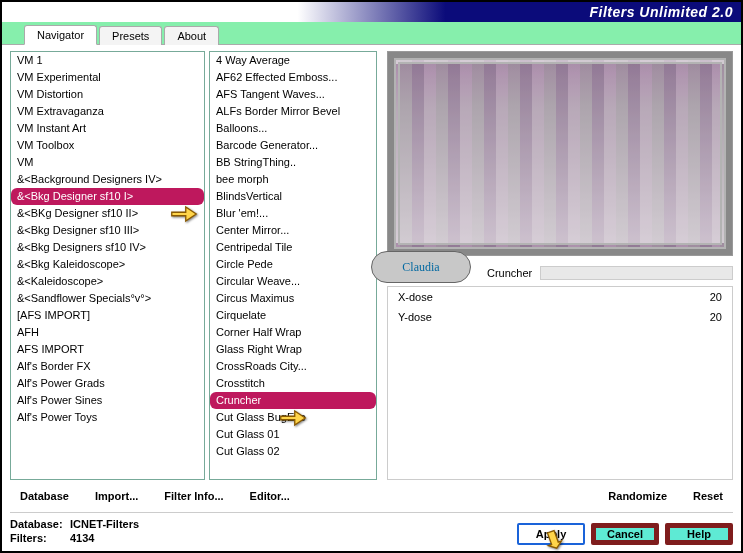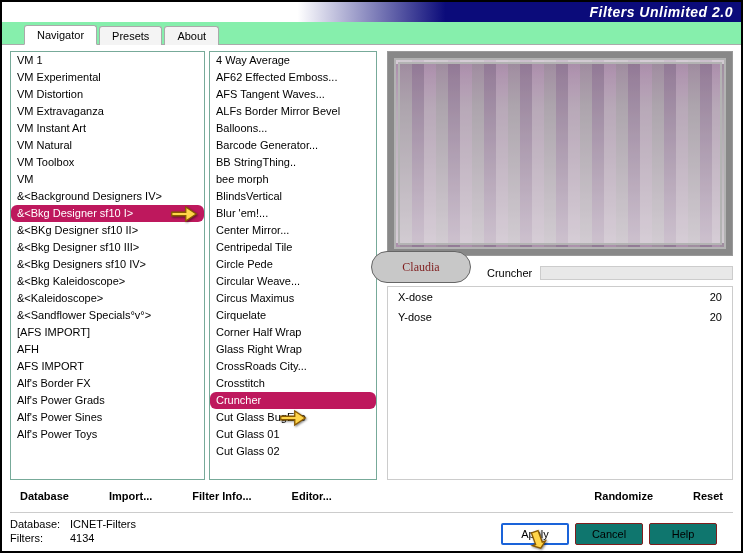--- a/index.html
+++ b/index.html
@@ -15,36 +15,36 @@
   .listbox { flex: 1; border: 1px solid #7a9; background: #fff; overflow-y: scroll; overflow-x: hidden; }
   .listbox::-webkit-scrollbar { width: 16px; }
   .listbox::-webkit-scrollbar-track { background: #f0f0f0; border-left: 1px solid #ccc; }
   .listbox::-webkit-scrollbar-thumb { background: #d4d4d4; border: 1px solid #aaa; }
   .listbox::-webkit-scrollbar-button { background: #e8e8e8; border: 1px solid #aaa; height: 16px; }
   .item { padding: 1px 6px; white-space: nowrap; cursor: pointer; line-height: 15px; }
   .item.sel { background: #be185d; color: #fff; border-radius: 6px; }
   .rightpane { flex: 1; display: flex; flex-direction: column; padding-left: 6px; min-width: 0; }
   .preview { height: 205px; background: #888; border: 1px solid #999; position: relative; overflow: hidden; margin-bottom: 6px; }
   .preview-inner { position: absolute; inset: 6px; background: repeating-linear-gradient(90deg, #aaa 0 12px, #9a8f9e 12px 24px, #b8aeb8 24px 36px), linear-gradient(#7a6a7a, #cfc4cf); background-blend-mode: overlay; opacity: 0.85; border: 6px double #bbb; }
-  .preview-badge { position: absolute; left: -10px; top: 200px; width: 100px; height: 32px; background: #c8c8c8; border: 1px solid #666; border-radius: 16px; display: flex; align-items: center; justify-content: center; font-family: cursive; font-size: 12px; color: #7f1d1d; pointer-events: none; }
+  .preview-badge { position: absolute; left: -10px; top: 200px; width: 100px; height: 32px; background: #c8c8c8; border: 1px solid #666; border-radius: 16px; display: flex; align-items: center; justify-content: center; font-family: cursive; font-size: 12px; color: #0369a1; pointer-events: none; }
   .filtername-row { display: flex; align-items: center; padding-left: 100px; height: 22px; margin-bottom: 2px; }
   .filtername-row .bar { flex: 1; height: 14px; background: #e8e8e8; border: 1px solid #ccc; margin-left: 8px; }
   .params { border: 1px solid #ccc; flex: 1; background: #fff; }
   .param-row { display: flex; padding: 4px 10px; }
   .param-label { flex: 1; }
   .param-val { color: #000; }
-  .bottombar { display: flex; align-items: flex-end; padding: 6px 10px; gap: 24px; }
+  .bottombar { display: flex; align-items: flex-end; padding: 6px 10px; gap: 10px; }
   .linkbtn { font-weight: bold; cursor: pointer; padding: 4px 8px; }
   .spacer { flex: 1; }
   .hr { height: 1px; background: #ccc; margin: 0 8px; }
-  .statusrow { display: flex; padding: 4px 24px 6px 8px; align-items: flex-end; }
+  .statusrow { display: flex; padding: 4px 8px 6px 8px; align-items: flex-end; font-weight: bold; }
   .statusleft { font-size: 11px; line-height: 14px; }
   .statusleft .lbl { display: inline-block; width: 60px; }
   .btnrow { margin-left: auto; display: flex; gap: 6px; }
-  .btn { min-width: 68px; height: 22px; border: 1px solid #7f1d1d; background: #0f766e; display: flex; align-items: center; justify-content: center; cursor: pointer; border-radius: 2px; }
+  .btn { min-width: 68px; height: 22px; border: 5px solid #7f1d1d; background: #5eead4; display: flex; align-items: center; justify-content: center; cursor: pointer; border-radius: 2px; }
   .btn.primary { border: 2px solid #1a63d9; background: #fff; }
   .pointer { position: absolute; width: 28px; height: 22px; pointer-events: none; z-index: 50; }
   .pointer svg { width: 100%; height: 100%; filter: drop-shadow(1px 1px 1px rgba(0,0,0,0.5)); }
   .col1 { width: 195px; position: relative; }
   .col2 { width: 168px; position: relative; }
 </style>
 </head>
 <body>
 
 <div class="window">
@@ -59,21 +59,20 @@
     </div>
 
   <div class="main">
     <div class="listcol col1">
       <div class="listbox" id="catlist">
           <div class="item">VM 1</div>
           <div class="item">VM Experimental</div>
           <div class="item">VM Distortion</div>
           <div class="item">VM Extravaganza</div>
           <div class="item">VM Instant Art</div>
-          <div class="item">VM Natural</div>
           <div class="item">VM Toolbox</div>
           <div class="item">VM</div>
           <div class="item">&amp;&lt;Background Designers IV&gt;</div>
           <div class="item sel">&amp;&lt;Bkg Designer sf10 I&gt;</div>
           <div class="item">&amp;&lt;BKg Designer sf10 II&gt;</div>
           <div class="item">&amp;&lt;Bkg Designer sf10 III&gt;</div>
           <div class="item">&amp;&lt;Bkg Designers sf10 IV&gt;</div>
           <div class="item">&amp;&lt;Bkg Kaleidoscope&gt;</div>
           <div class="item">&amp;&lt;Kaleidoscope&gt;</div>
           <div class="item">&amp;&lt;Sandflower Specials°v°&gt;</div>

